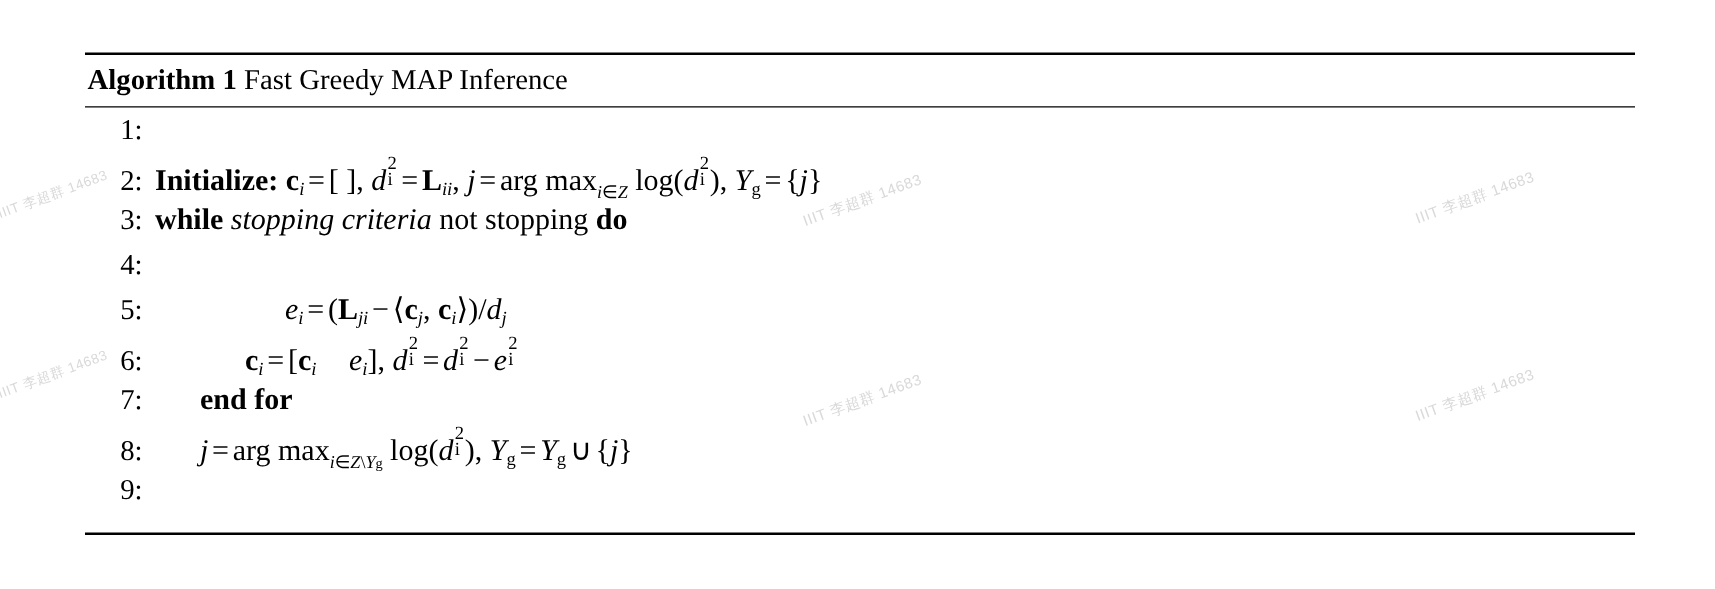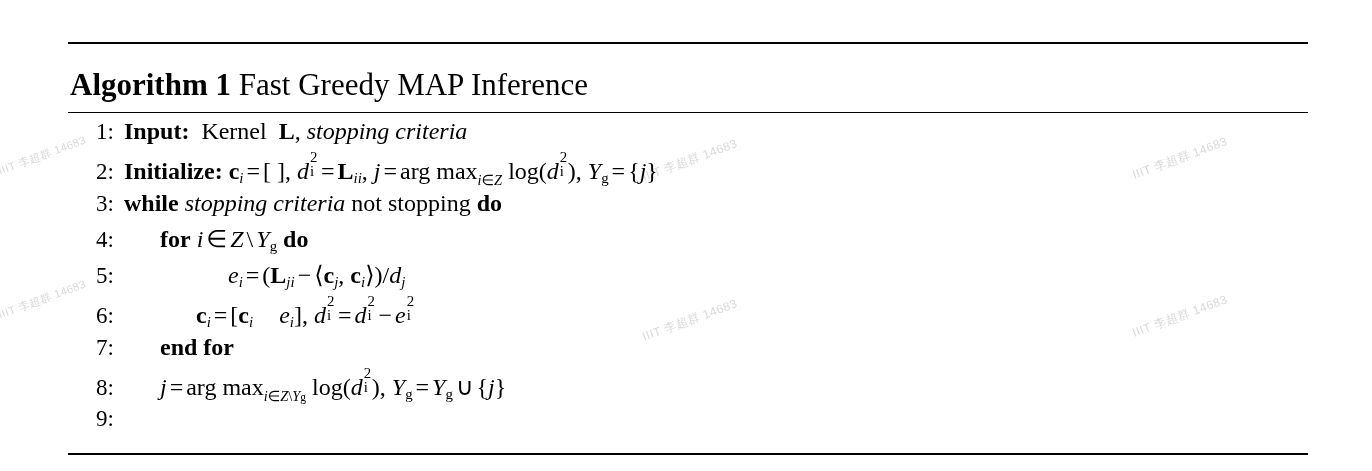--- a/index.html
+++ b/index.html
@@ -36,25 +36,24 @@
     width: 100%;
     height: 0;
   }
   .rule-thin {
     border-top: 1.1px solid #000;
     width: 100%;
     height: 0;
   }
 
   .algo-title {
-    font-size: 31px;
+    font-size: 23px;
     line-height: 1.35;
     padding: 4px 2px 6px 2px;
     white-space: nowrap;
-    margin-top: 16px;
   }
   .algo-title .kw {
     font-weight: bold;
   }
 
   .algo-body {
     padding: 6px 0 10px 0;
   }
 
   .line {
@@ -160,46 +159,38 @@
     <div class="algo-title">
       <span class="kw">Algorithm 1</span><span>&nbsp;</span><span>Fast Greedy MAP Inference</span>
     </div>
 
     <div class="rule-thin"></div>
 
     <div class="algo-body">
 
       <div class="line">
         <span class="lineno">1:</span>
-        <span class="content">
-          <b>Input:</b>
-          <span>&nbsp;</span><span>Kernel</span>
-          <span class="mb">&nbsp;L</span><span>,&nbsp;</span><i>stopping criteria</i>
-        </span>
       </div>
 
       <div class="line">
         <span class="lineno">2:</span>
         <span class="content">
           <b>Initialize:</b><span>&nbsp;</span><span class="mb">c</span><sub class="mi">i</sub><span class="op">=</span><span class="mr">[ ]</span><span>,&nbsp;</span><span class="mi">d</span><span class="subsup"><span class="s up">2</span><span class="s dn">i</span></span><span style="display:inline-block;width:9px"></span><span class="op">=</span><span class="mb">L</span><sub class="mi">ii</sub><span>,&nbsp;</span><span class="mi">j</span><span class="op">=</span><span class="mr">arg max</span><span class="argmax-sub"><span class="mi">i</span>∈<span class="mi">Z</span></span><span>&nbsp;</span><span class="mr">log(</span><span class="mi">d</span><span class="subsup"><span class="s up">2</span><span class="s dn">i</span></span><span style="display:inline-block;width:9px"></span><span class="mr">)</span><span>,&nbsp;</span><span class="mi">Y</span><sub class="mr">g</sub><span class="op">=</span><span class="mr">{</span><span class="mi">j</span><span class="mr">}</span>
         </span>
       </div>
 
       <div class="line">
         <span class="lineno">3:</span>
         <span class="content">
           <b>while</b><span>&nbsp;</span><i>stopping criteria</i><span>&nbsp;</span><span>not stopping</span><span>&nbsp;</span><b>do</b>
         </span>
       </div>
 
       <div class="line">
         <span class="lineno">4:</span>
-        <span class="content indent1">
-          <b>for</b><span>&nbsp;</span><span class="mi">i</span><span class="op">∈</span><span class="mi">Z</span><span class="op">\</span><span class="mi">Y</span><sub class="mr">g</sub><span>&nbsp;</span><b>do</b>
-        </span>
       </div>
 
       <div class="line">
         <span class="lineno">5:</span>
         <span class="content indent3">
           <span class="mi">e</span><sub class="mi">i</sub><span class="op">=</span><span class="mr">(</span><span class="mb">L</span><sub class="mi">ji</sub><span class="op">−</span><span class="mr">⟨</span><span class="mb">c</span><sub class="mi">j</sub><span class="mr">,</span><span>&nbsp;</span><span class="mb">c</span><sub class="mi">i</sub><span class="mr">⟩)</span><span class="mr">/</span><span class="mi">d</span><sub class="mi">j</sub>
         </span>
       </div>
 
       <div class="line">

